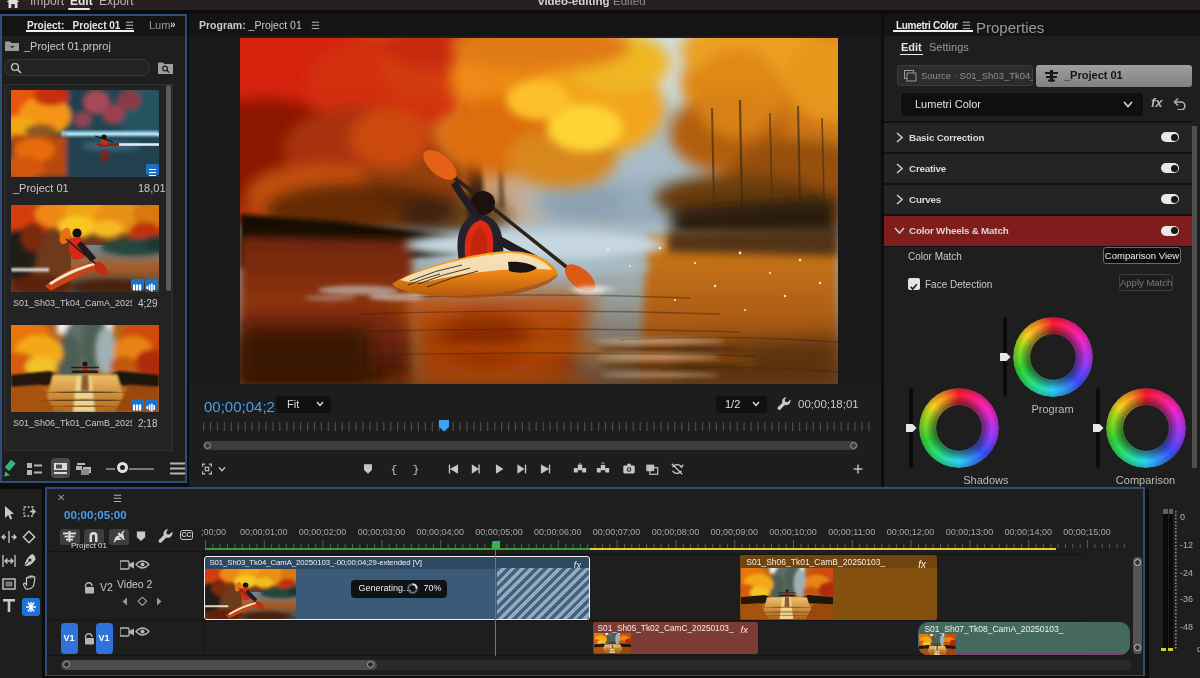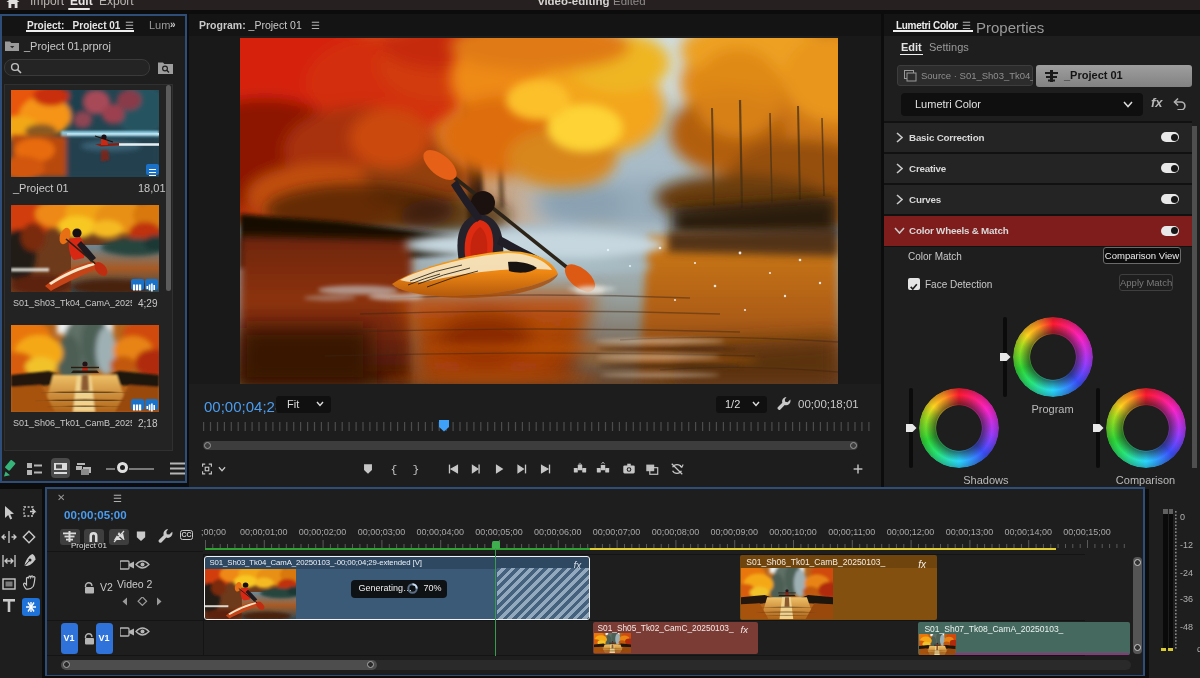--- a/index.html
+++ b/index.html
@@ -1191,21 +1191,21 @@
               <g filter="url(#nb1)">
                 <path d="M71 50 l6 0 l1 16 l-8 0 z" fill="#6a3210" opacity="0.75"></path>
               </g>
               <g stroke="#8a5218" stroke-width="1" opacity="0.5">
                 <path d="M30 68 Q 74 64 118 68"></path>
                 <path d="M24 76 Q 74 72 124 76"></path>
                 <path d="M36 82 Q 74 79 112 82"></path>
               </g>
             </svg></div>
         </div>
-        <div class="abs" style="left:873.4px;top:134.5px;width:211.3px;height:33.5px;background:#45695f;border-radius:2px;overflow:hidden;">
+        <div class="abs" style="left:873.4px;top:134.5px;width:211.3px;height:33.5px;background:#45695f;border-radius:10px;overflow:hidden;">
           <div class="abs" style="left:6px;top:2px;font-size:8.5px;color:#eaf2ef;white-space:nowrap;">S01_Sh07_Tk08_CamA_20250103_</div>
           <div class="abs" style="left:1px;top:12px;width:36.5px;height:21px;overflow:hidden;" id="tlth4"><svg width="100%" height="100%" viewBox="0 0 148 87" preserveAspectRatio="none">
               <defs>
                 <filter id="nb3" x="-50%" y="-50%" width="200%" height="200%">
                   <feGaussianBlur stdDeviation="2.6"></feGaussianBlur>
                 </filter>
                 <filter id="nb1" x="-50%" y="-50%" width="200%" height="200%">
                   <feGaussianBlur stdDeviation="1"></feGaussianBlur>
                 </filter>
                 <linearGradient id="nwat" x1="0" y1="0" x2="0" y2="1">

